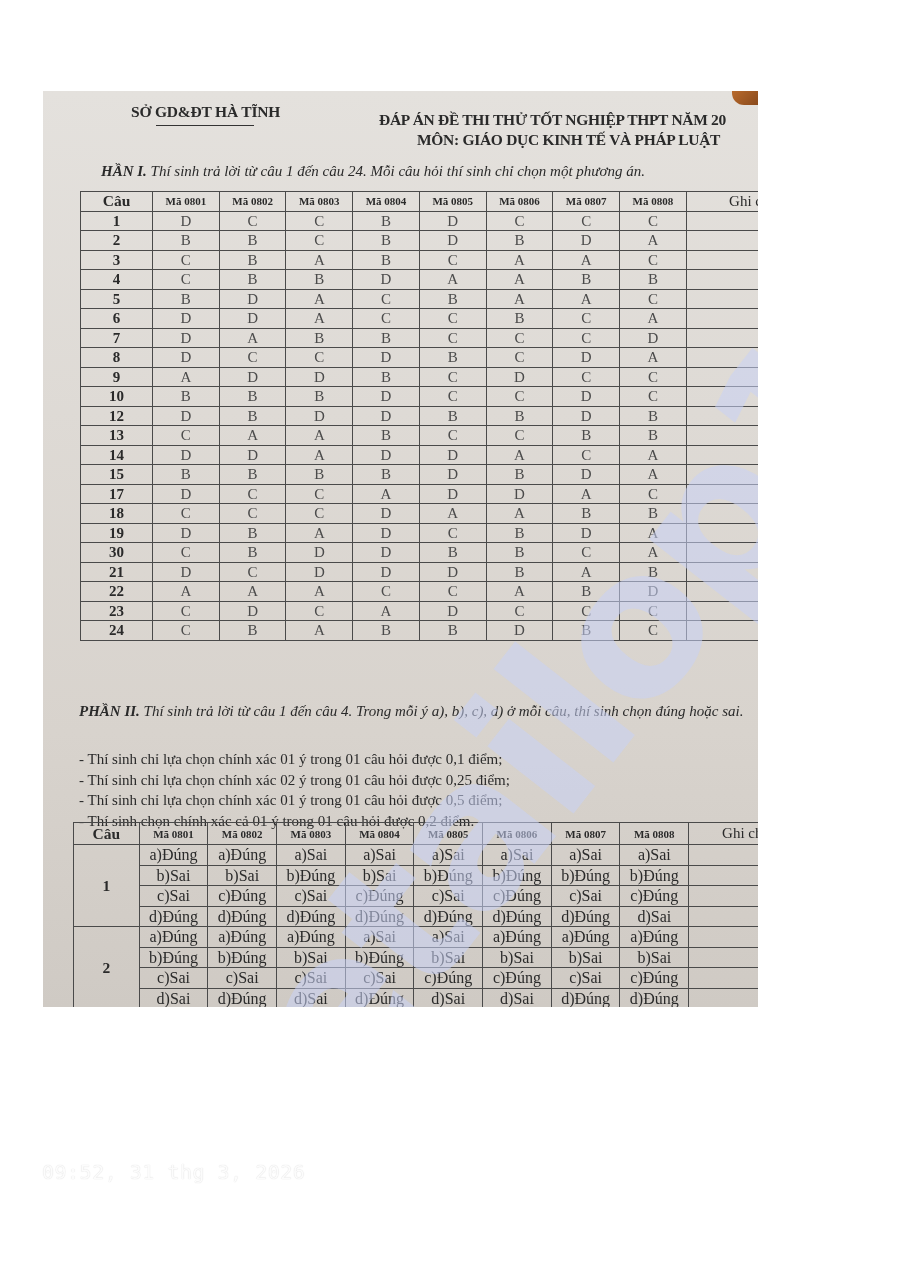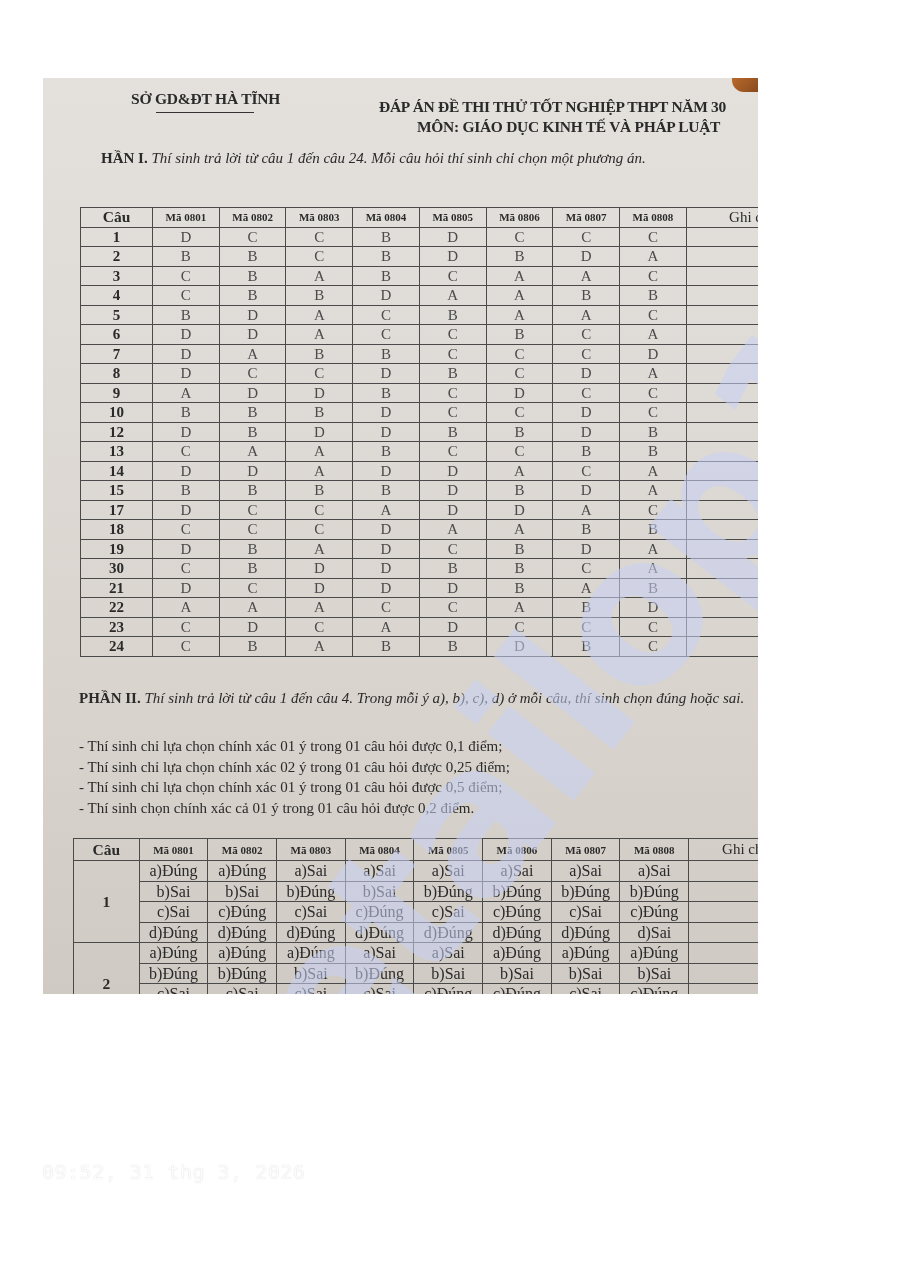--- a/index.html
+++ b/index.html
@@ -1,21 +1,21 @@
 <!DOCTYPE html>
 <html><head>
 <meta charset="utf-8">
 <style>
   html, body { margin: 0; padding: 0; }
   body {
     width: 900px; height: 1273px; background: #ffffff; position: relative; overflow: hidden;
     font-family: "Liberation Serif", "DejaVu Serif", serif; color: #2a2a2a;
   }
   .paper {
-    position: absolute; left: 43px; top: 78px; width: 715px; height: 916px;
+    position: absolute; left: 43px; top: 91px; width: 715px; height: 916px;
     background: linear-gradient(180deg, #e4e1dd 0%, #dedad5 35%, #d8d3cd 70%, #cfcac4 100%);
     overflow: hidden;
   }
   .paper-corner {
     position: absolute; right: 0; top: 0; width: 26px; height: 14px;
     background: linear-gradient(135deg, #b86a2c, #8a4a1c);
     border-bottom-left-radius: 12px;
   }
   .watermark {
     position: absolute; left: 40px; top: 250px;
@@ -33,24 +33,24 @@
     position: absolute; left: 113px; top: 34px; width: 98px; height: 1px; background: #333;
   }
   .hdr-right {
     position: absolute; left: 336px; top: 20px; width: 420px;
     font-weight: bold; font-size: 15.5px; white-space: nowrap; letter-spacing: -0.3px;
   }
   .hdr-right .l2 { position: absolute; left: 38px; top: 20px; }
   .part-line {
     position: absolute; white-space: nowrap; font-size: 15px;
   }
-  .part-line b { font-weight: bold; }
+  .part-line b { font-weight: bold; font-style: italic; }
   .part-line i { font-style: italic; margin-top: 36px; }
   table.k {
-    position: absolute; border-collapse: collapse; table-layout: fixed; margin-top: 29px;
+    position: absolute; border-collapse: collapse; table-layout: fixed;
   }
   table.k td, table.k th {
     border: 1.2px solid #4a4a4a; padding: 0; text-align: center;
     font-weight: normal; overflow: hidden; white-space: nowrap;
   }
   .t1 { left: 37px; top: 100px; width: 700px; }
   .t1 td, .t1 th { height: 18.5px; font-size: 15px; line-height: 18px; }
   .t1 th.code { font-size: 11px; font-weight: bold; }
   .t1 th.cau, .t2 th.cau { font-weight: bold; font-size: 15.5px; }
   .t1 td.num { font-weight: bold; }
@@ -70,21 +70,21 @@
 </style>
 </head>
 <body>
 
 <div class="paper">
   <div class="paper-corner"></div>
 
   <div class="hdr-left">SỞ GD&amp;ĐT HÀ TĨNH</div>
   <div class="hdr-left-underline"></div>
   <div class="hdr-right">
-    <div>ĐÁP ÁN ĐỀ THI THỬ TỐT NGHIỆP THPT NĂM 30</div>
+    <div>ĐÁP ÁN ĐỀ THI THỬ TỐT NGHIỆP THPT NĂM 20</div>
     <div class="l2">MÔN: GIÁO DỤC KINH TẾ VÀ PHÁP LUẬT</div>
   </div>
 
   <div class="part-line" style="left:58px; top:72px;">
     <b>HẦN I.</b>
     <i>Thí sinh trả lời từ câu 1 đến câu 24. Mỗi câu hỏi thí sinh chỉ chọn một phương án.</i>
   </div>
 
   <table class="k t1">
     <colgroup>

